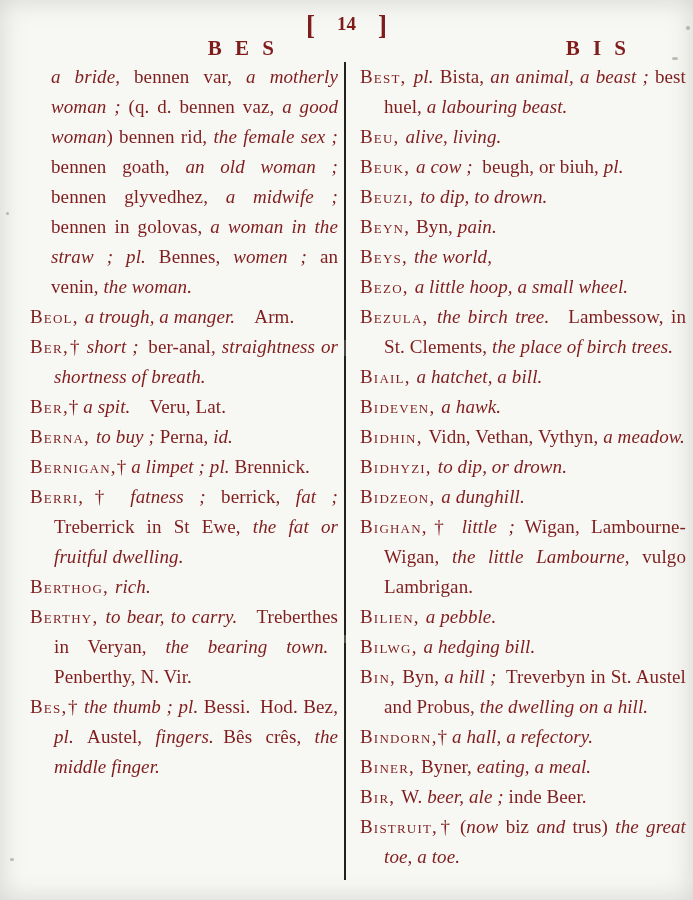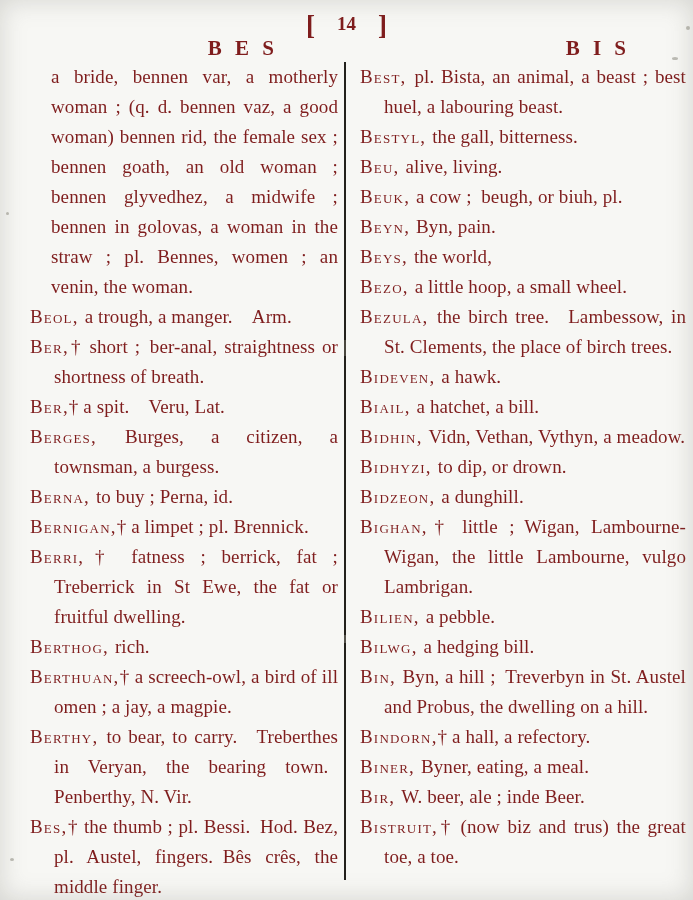--- a/index.html
+++ b/index.html
@@ -89,21 +89,21 @@
     letter-spacing: 0.1px;
   }
   p.entry.cont {
     text-indent: 0;
     padding-left: 21px;
   }
   .hw {
     font-variant: small-caps;
     letter-spacing: 1.2px;
   }
-  .i { }
+  .i { font-style: italic; }
   .r { font-style: normal; }
 
   .speck {
     position: absolute;
     background: #8d8a80;
     border-radius: 50%;
     opacity: 0.55;
   }
 </style>
 </head>
@@ -119,40 +119,38 @@
   <div class="running-head right">B I S</div>
 
   <div class="divider"></div>
 
   <div class="columns">
     <div class="col col-left" id="col-left">
         <p class="entry cont"><span class="i">a bride, </span><span class="r">bennen var, </span><span class="i">a motherly woman ; </span><span class="r">(q. d. bennen vaz, </span><span class="i">a good woman</span><span class="r">) bennen rid, </span><span class="i">the female sex ; </span><span class="r">bennen goath, </span><span class="i">an old woman ; </span><span class="r">bennen glyvedhez, </span><span class="i">a midwife ; </span><span class="r">bennen in golovas, </span><span class="i">a woman in the straw ; pl. </span><span class="r">Bennes, </span><span class="i">women ; </span><span class="r">an venin, </span><span class="i">the woman.</span></p>
         <p class="entry"><span class="hw">Beol, </span><span class="i">a trough, a manger. </span><span class="r">Arm.</span></p>
         <p class="entry"><span class="hw">Ber,</span><span class="r">† </span><span class="i">short ; </span><span class="r">ber-anal, </span><span class="i">straightness or shortness of breath.</span></p>
         <p class="entry"><span class="hw">Ber,</span><span class="r">† </span><span class="i">a spit. </span><span class="r">Veru, Lat.</span></p>
-        <p class="entry"><span class="hw">Berges, </span><span class="r">Burges, </span><span class="i">a citizen, a townsman, a burgess.</span></p>
         <p class="entry"><span class="hw">Berna, </span><span class="i">to buy ; </span><span class="r">Perna, </span><span class="i">id.</span></p>
         <p class="entry"><span class="hw">Bernigan,</span><span class="r">† </span><span class="i">a limpet ; pl. </span><span class="r">Brennick.</span></p>
         <p class="entry"><span class="hw">Berri,</span><span class="r">† </span><span class="i">fatness ; </span><span class="r">berrick, </span><span class="i">fat ; </span><span class="r">Treberrick in St Ewe, </span><span class="i">the fat or fruitful dwelling.</span></p>
         <p class="entry"><span class="hw">Berthog, </span><span class="i">rich.</span></p>
-        <p class="entry"><span class="hw">Berthuan,</span><span class="r">† </span><span class="i">a screech-owl, a bird of ill omen ; a jay, a magpie.</span></p>
         <p class="entry"><span class="hw">Berthy, </span><span class="i">to bear, to carry. </span><span class="r">Treberthes in Veryan, </span><span class="i">the bearing town. </span><span class="r">Penberthy, N. Vir.</span></p>
         <p class="entry"><span class="hw">Bes,</span><span class="r">† </span><span class="i">the thumb ; pl. </span><span class="r">Bessi. Hod. Bez, </span><span class="i">pl. </span><span class="r">Austel, </span><span class="i">fingers. </span><span class="r">Bês crês, </span><span class="i">the middle finger.</span></p>
       </div>
     <div class="col col-right" id="col-right">
         <p class="entry"><span class="hw">Best, </span><span class="i">pl. </span><span class="r">Bista, </span><span class="i">an animal, a beast ; </span><span class="r">best huel, </span><span class="i">a labouring beast.</span></p>
-        <p class="entry"><span class="hw">Bestyl, </span><span class="i">the gall, bitterness.</span></p>
         <p class="entry"><span class="hw">Beu, </span><span class="i">alive, living.</span></p>
         <p class="entry"><span class="hw">Beuk, </span><span class="i">a cow ; </span><span class="r">beugh, or biuh, </span><span class="i">pl.</span></p>
+        <p class="entry"><span class="hw">Beuzi, </span><span class="i">to dip, to drown.</span></p>
         <p class="entry"><span class="hw">Beyn, </span><span class="r">Byn, </span><span class="i">pain.</span></p>
         <p class="entry"><span class="hw">Beys, </span><span class="i">the world,</span></p>
         <p class="entry"><span class="hw">Bezo, </span><span class="i">a little hoop, a small wheel.</span></p>
         <p class="entry"><span class="hw">Bezula, </span><span class="i">the birch tree. </span><span class="r">Lambessow, in St. Clements, </span><span class="i">the place of birch trees.</span></p>
+        <p class="entry"><span class="hw">Biail, </span><span class="i">a hatchet, a bill.</span></p>
         <p class="entry"><span class="hw">Bideven, </span><span class="i">a hawk.</span></p>
-        <p class="entry"><span class="hw">Biail, </span><span class="i">a hatchet, a bill.</span></p>
         <p class="entry"><span class="hw">Bidhin, </span><span class="r">Vidn, Vethan, Vythyn, </span><span class="i">a meadow.</span></p>
         <p class="entry"><span class="hw">Bidhyzi, </span><span class="i">to dip, or drown.</span></p>
         <p class="entry"><span class="hw">Bidzeon, </span><span class="i">a dunghill.</span></p>
         <p class="entry"><span class="hw">Bighan,</span><span class="r">† </span><span class="i">little ; </span><span class="r">Wigan, Lambourne-Wigan, </span><span class="i">the little Lambourne, </span><span class="r">vulgo Lambrigan.</span></p>
         <p class="entry"><span class="hw">Bilien, </span><span class="i">a pebble.</span></p>
         <p class="entry"><span class="hw">Bilwg, </span><span class="i">a hedging bill.</span></p>
         <p class="entry"><span class="hw">Bin, </span><span class="r">Byn, </span><span class="i">a hill ; </span><span class="r">Treverbyn in St. Austel and Probus, </span><span class="i">the dwelling on a hill.</span></p>
         <p class="entry"><span class="hw">Bindorn,</span><span class="r">† </span><span class="i">a hall, a refectory.</span></p>
         <p class="entry"><span class="hw">Biner, </span><span class="r">Byner, </span><span class="i">eating, a meal.</span></p>
         <p class="entry"><span class="hw">Bir, </span><span class="r">W. </span><span class="i">beer, ale ; </span><span class="r">inde Beer.</span></p>

